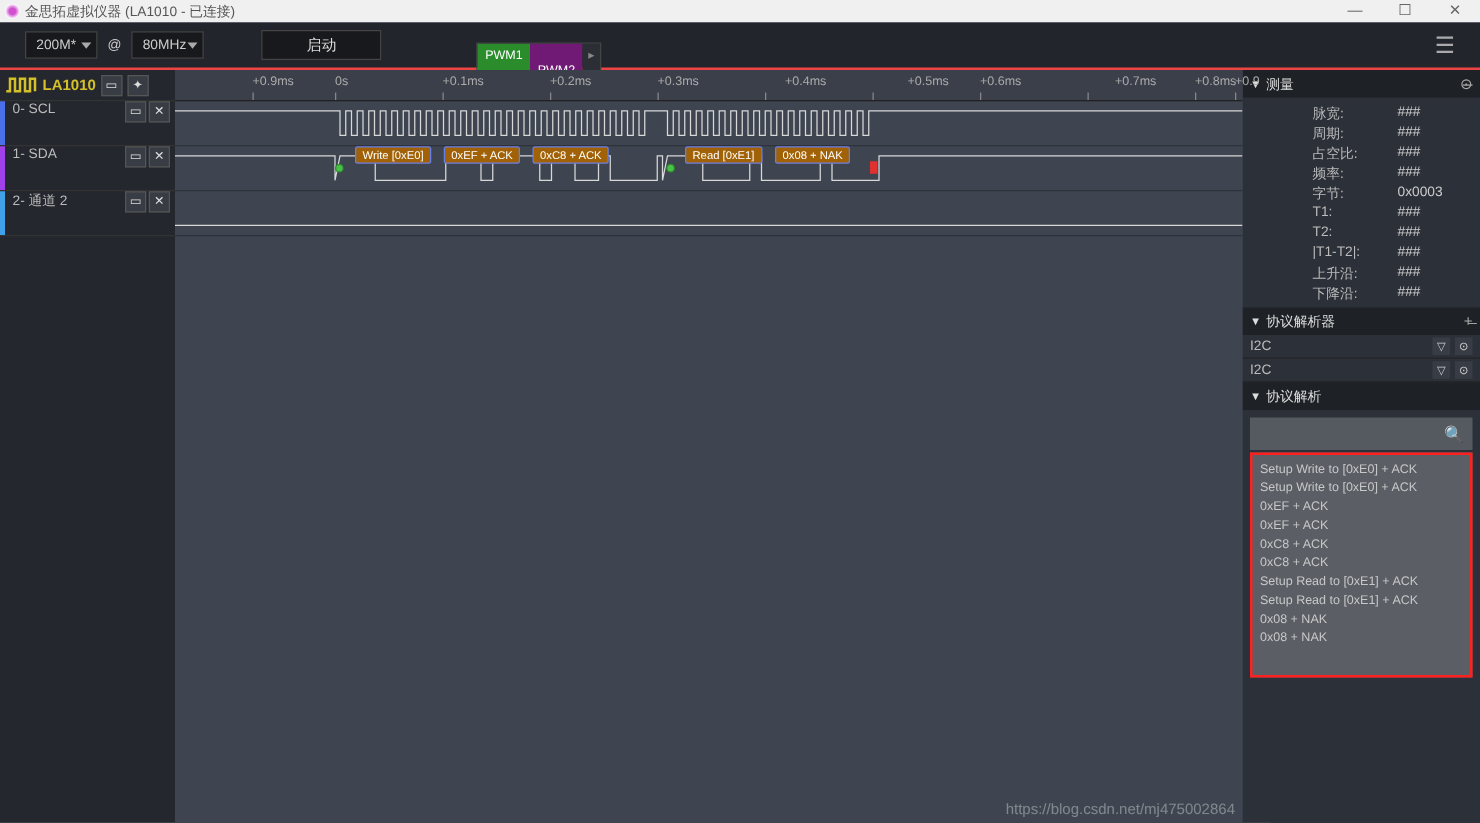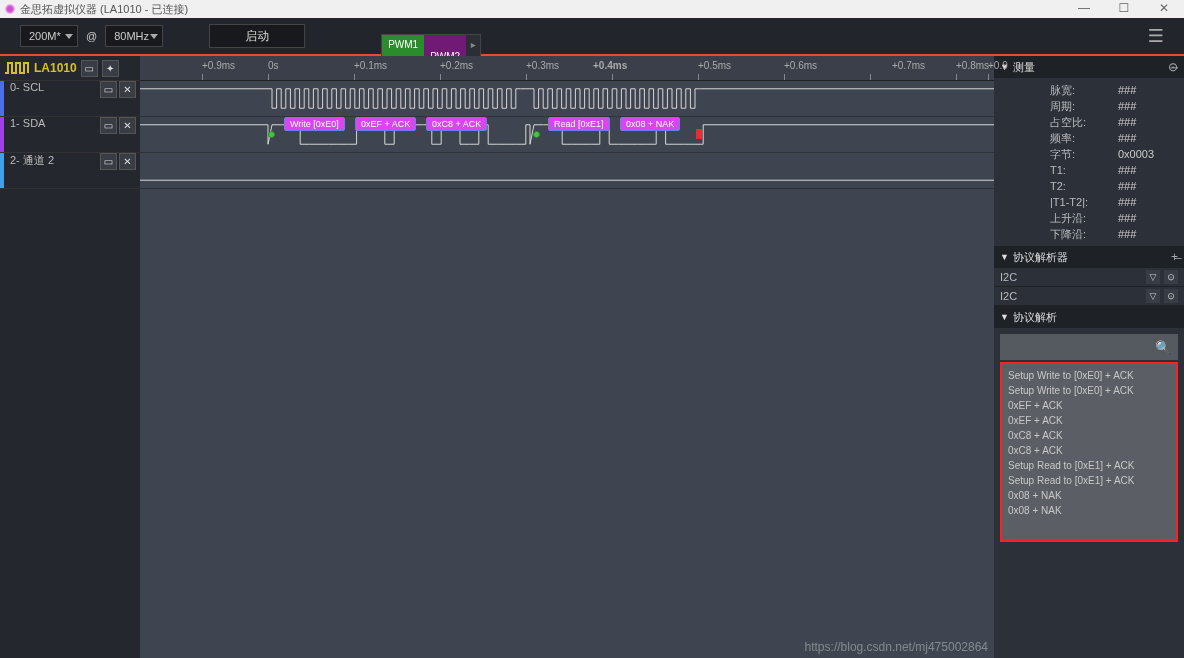--- a/index.html
+++ b/index.html
@@ -36,21 +36,21 @@
 .ch-label { color: #bbb; font-size: 11px; padding-left: 6px; flex: 1; }
 .ch-btns { display: flex; gap: 2px; padding-right: 4px; }
 
 
 .wave-area { flex: 1; background: #3f4550; position: relative; }
 .time-ruler { height: 25px; background: #3a3f49; border-bottom: 1px solid #222; position: relative; font-size: 10px; color: #aaa; }
 .time-tick { position: absolute; bottom: 0; border-left: 1px solid #888; height: 6px; }
 .time-label { position: absolute; top: 4px; white-space: nowrap; }
 .wave-row { height: 36px; border-bottom: 1px solid #2e323a; position: relative; }
 .wave-svg { position: absolute; top: 0; left: 0; width: 100%; height: 100%; }
-.decode-tag { position: absolute; background: #d946ef; border: 1px solid #6a7fe4; color: #fff; font-size: 9px; padding: 0 5px; height: 14px; line-height: 13px; border-radius: 2px; white-space: nowrap; }
+.decode-tag { position: absolute; background: #a16207; border: 1px solid #6a7fe4; color: #fff; font-size: 9px; padding: 0 5px; height: 14px; line-height: 13px; border-radius: 2px; white-space: nowrap; }
 .marker-dot { position: absolute; width: 7px; height: 7px; border-radius: 50%; top: 14px; }
 .marker-green { background: #4ac24a; border: 1px solid #2a8c2a; }
 .marker-red { position: absolute; width: 6px; height: 10px; background: #e03030; top: 12px; }
 
 
 .right-panel { width: 190px; background: #2c3038; display: flex; flex-direction: column; font-size: 11px; color: #bbb; }
 .panel-header { height: 22px; background: #1e2126; display: flex; align-items: center; padding: 0 6px; color: #ddd; }
 .panel-header .arrow { margin-right: 4px; font-size: 9px; }
 .panel-header .hdr-btn { margin-left: auto; color: #aaa; font-size: 12px; }
 .meas-row { display: flex; height: 16px; align-items: center; padding: 0 8px; margin-left: 48px; }
@@ -144,23 +144,23 @@
         <div class="time-label" style="left: 62px;">+0.9ms</div>
         <div class="time-tick" style="left: 62px;"></div>
         <div class="time-label" style="left: 128px;">0s</div>
         <div class="time-tick" style="left: 128px;"></div>
         <div class="time-label" style="left: 214px;">+0.1ms</div>
         <div class="time-tick" style="left: 214px;"></div>
         <div class="time-label" style="left: 300px;">+0.2ms</div>
         <div class="time-tick" style="left: 300px;"></div>
         <div class="time-label" style="left: 386px;">+0.3ms</div>
         <div class="time-tick" style="left: 386px;"></div>
-        <div class="time-label" style="left: 453px; font-weight: bold;">+0.4ms</div>
+        <div class="time-label" style="left: 488px;">+0.4ms</div>
         <div class="time-tick" style="left: 472px;"></div>
-        <div class="time-label" style="left: 558px;">+0.5ms</div>
+        <div class="time-label" style="left: 586px;">+0.5ms</div>
         <div class="time-tick" style="left: 558px;"></div>
         <div class="time-label" style="left: 644px;">+0.6ms</div>
         <div class="time-tick" style="left: 644px;"></div>
         <div class="time-label" style="left: 752px;">+0.7ms</div>
         <div class="time-tick" style="left: 730px;"></div>
         <div class="time-label" style="left: 816px;">+0.8ms</div>
         <div class="time-tick" style="left: 816px;"></div>
         <div class="time-label" style="left: 848px;">+0.9</div>
         <div class="time-tick" style="left: 848px;"></div>
       </div>

